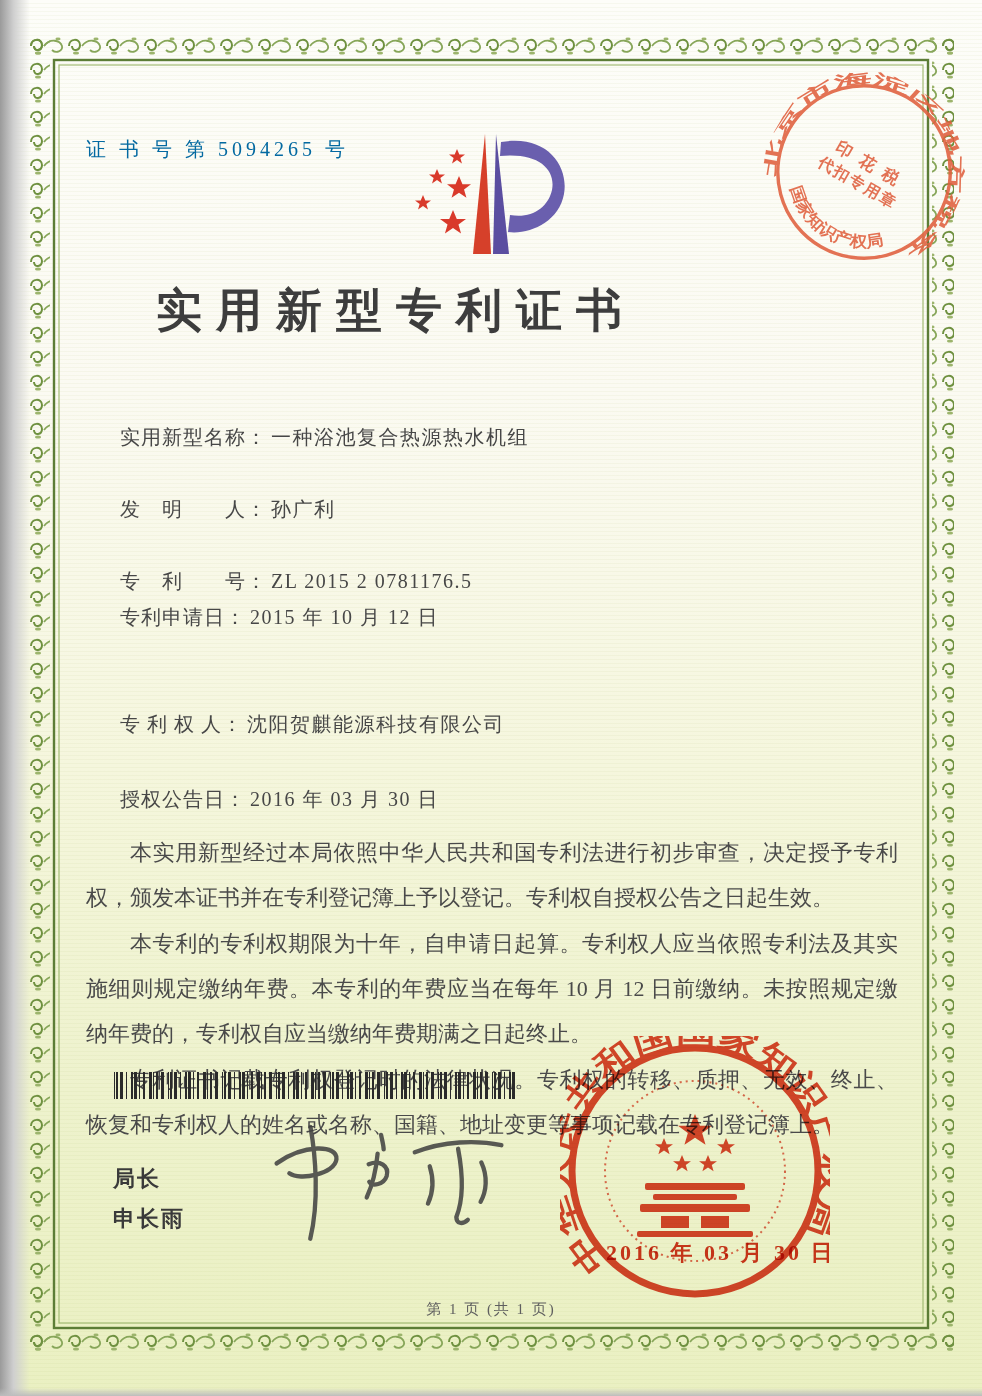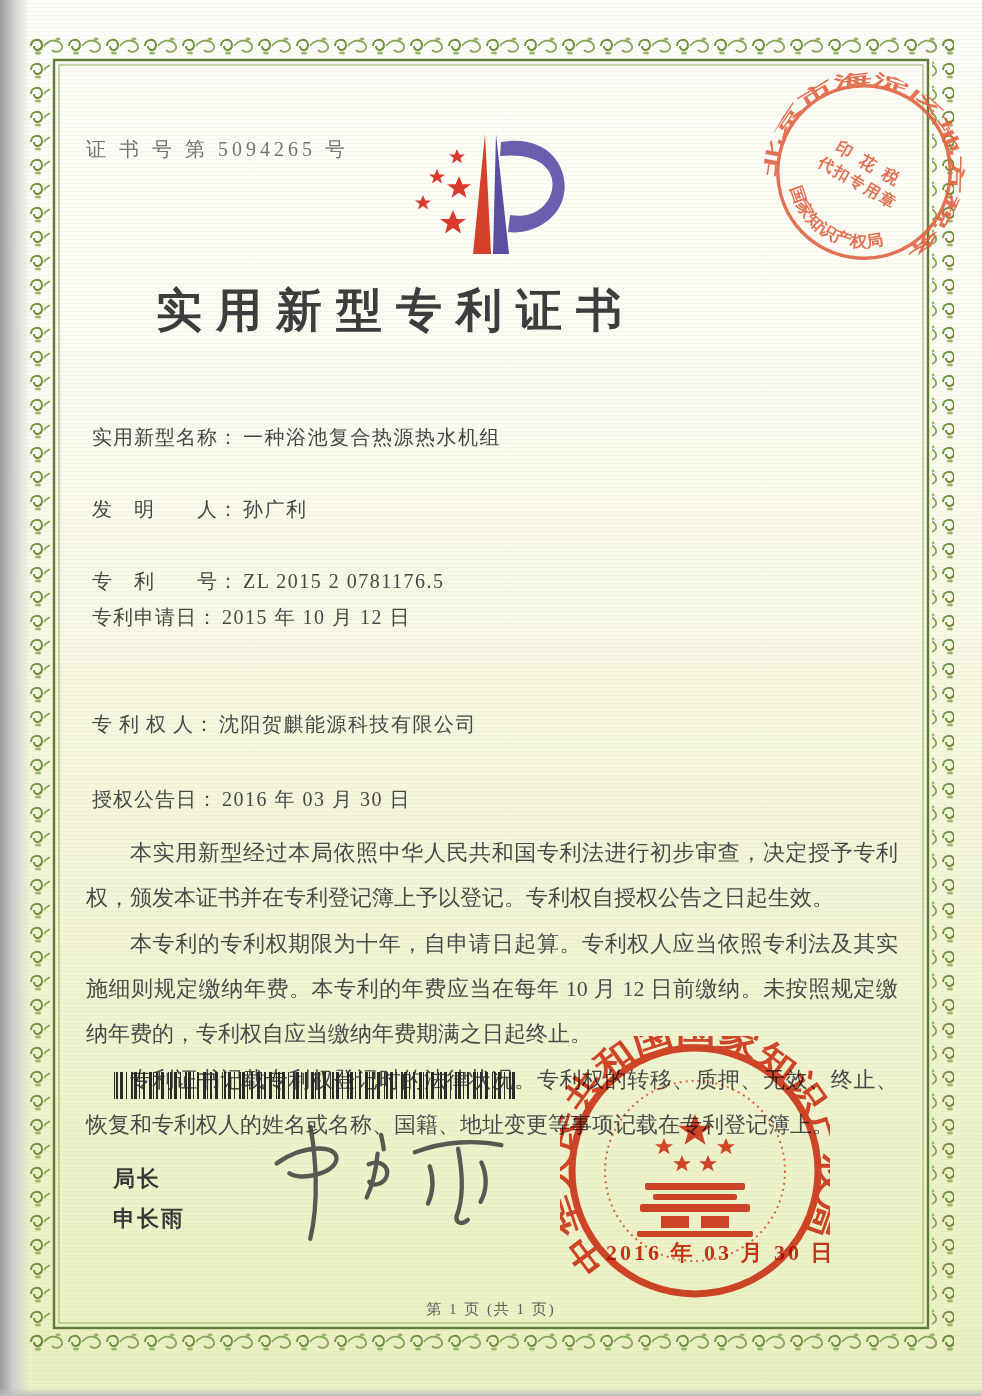--- a/index.html
+++ b/index.html
@@ -9,25 +9,25 @@
     background:
       repeating-linear-gradient(0deg, rgba(160,180,90,0.07) 0 1px, rgba(0,0,0,0) 1px 4px),
       linear-gradient(180deg,#fdfdf9 0%,#fbfaf2 28%,#f5f6dd 55%,#eef2cd 78%,#eaf0c2 100%);
   }
   .scan-edge-left{position:absolute;left:0;top:0;width:30px;height:1396px;
     background:linear-gradient(to right,#9a9a9a,#cfcfcf 45%,rgba(255,255,255,0));pointer-events:none;}
   .scan-edge-bottom{position:absolute;left:0;bottom:0;width:982px;height:8px;
     background:linear-gradient(to top,#bdbdbd,rgba(255,255,255,0));}
   .frame-svg{position:absolute;left:28px;top:34px;}
   .abs{position:absolute;}
-  .cert-no{left:86px;top:136px;font-size:20px;color:#737373;letter-spacing:4px;}
+  .cert-no{left:86px;top:136px;font-size:20px;color:#0369a1;letter-spacing:4px;}
   .title{left:0;top:280px;width:792px;text-align:center;font-size:46px;font-weight:bold;
     color:#3d3d3d;letter-spacing:14px;}
   .field{left:92px;font-size:20px;color:#474747;white-space:nowrap;}
-  .field .lbl{letter-spacing:1px;}
+  .field .lbl{letter-spacing:1px;margin-left:28px;}
   .field .val{letter-spacing:1.5px;margin-left:4px;}
   .f0{top:424px;} .f1{top:496px;} .f2{top:568px;} .f3{top:604px;} .f4{top:711px;} .f5{top:786px;}
   .paras{left:86px;top:830px;width:812px;color:#4a4a4a;}
   .paras p{margin:0;font-size:22px;line-height:2.06;text-indent:2em;text-align:justify;}
   .signer-title{left:113px;top:1164px;font-size:22px;color:#3a3a3a;font-weight:bold;letter-spacing:2px;}
   .signer-name{left:113px;top:1204px;font-size:22px;color:#3a3a3a;font-weight:bold;letter-spacing:2px;}
   .signature{left:258px;top:1118px;}
   .barcode{left:114px;top:1072px;}
   .seal-top{left:766px;top:74px;width:196px;height:196px;transform:rotate(30deg);opacity:.88;}
   .seal-bottom{left:560px;top:1036px;width:270px;height:270px;mix-blend-mode:multiply;opacity:.93;}

